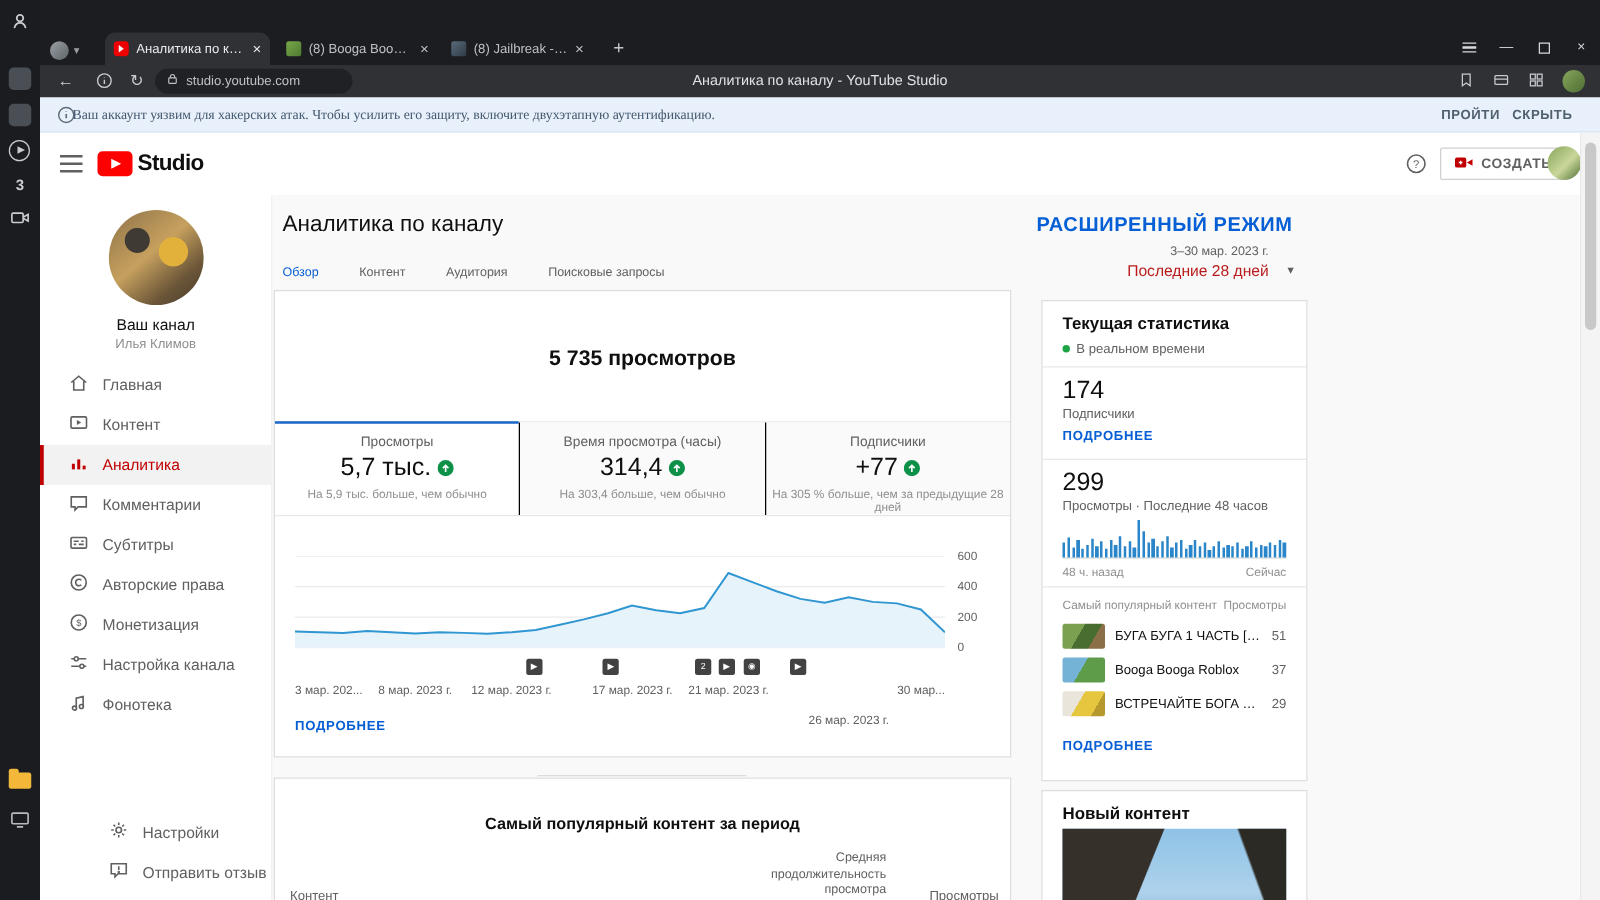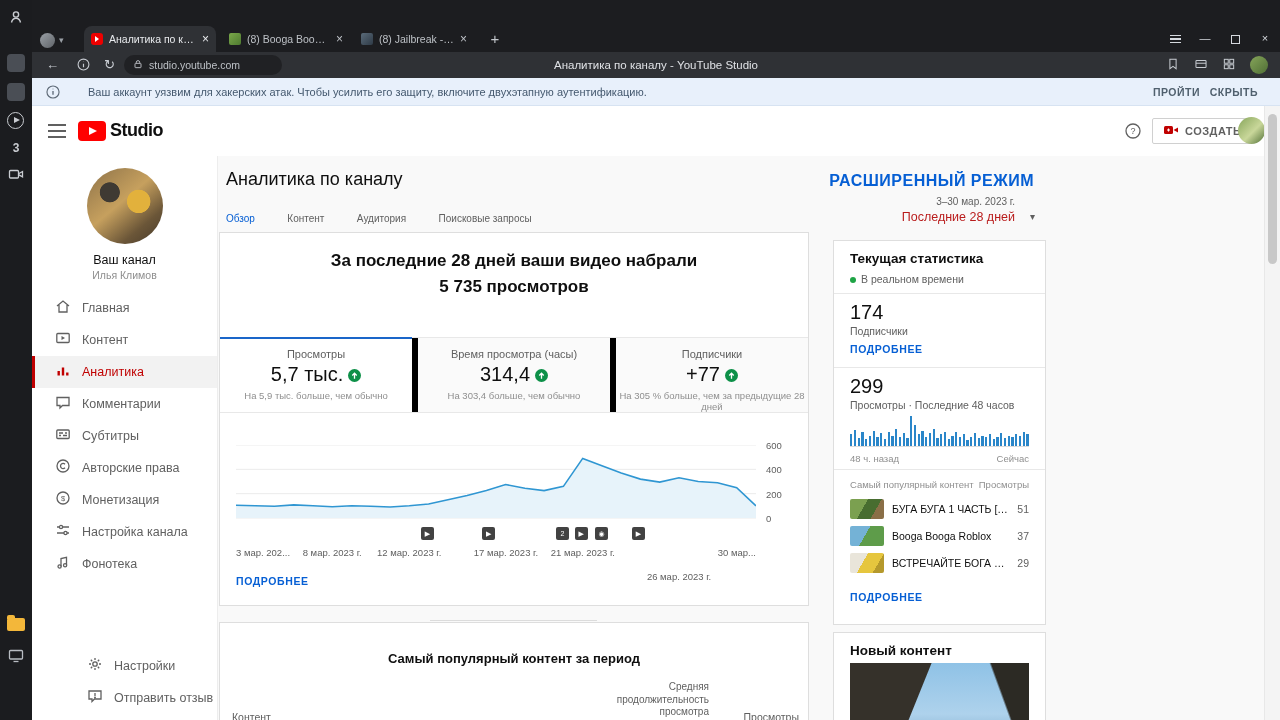--- a/index.html
+++ b/index.html
@@ -42,21 +42,21 @@
   .nav-ic { position:absolute; top:0; height:26px; line-height:26px; color:#c7cbd1; font-size:13px; }
   .nav-ic.svg { line-height:normal; top:5px; }
   .urlpill { position:absolute; left:92px; top:3px; width:158px; height:20px; border-radius:10px; background:#202124; display:flex; align-items:center; padding:0 8px; gap:5px; }
   .url { color:#bdc1c6; font-size:10.5px; white-space:nowrap; }
   .page-title { position:absolute; left:50%; transform:translateX(-50%); top:0; line-height:26px; color:#dfe1e5; font-size:11.5px; white-space:nowrap; }
   .avatar-sm { position:absolute; top:4px; width:18px; height:18px; border-radius:50%; background:linear-gradient(135deg,#86a55a,#4f6e35); }
 
   
   .infobar { position:absolute; left:32px; top:78px; right:0; height:28px; background:#e8f0fb; border-bottom:1px solid #d7e3f2; z-index:20; }
   .ib-ic { position:absolute; left:13px; top:6px; }
-  .ib-text { position:absolute; left:56px; top:0; line-height:28px; font-size:11px; color:#44586e; white-space:nowrap; }
+  .ib-text { position:absolute; left:26px; top:0; line-height:28px; font-size:11px; color:#44586e; white-space:nowrap;font-family:Liberation Serif, serif; }
   .ib-btn { position:absolute; top:0; line-height:28px; font-size:10.5px; font-weight:bold; letter-spacing:.5px; color:#50606e; }
 
   
   .ytheader { position:absolute; left:32px; top:106px; right:0; height:50px; background:#fff; z-index:15; }
   .hamburger { position:absolute; left:16px; top:18px; }
   .hamburger i { display:block; width:18px; height:2px; background:#606060; margin:0 0 4px; }
   .ytlogo { position:absolute; left:46px; top:14px; display:flex; align-items:center; gap:4px; }
   .yticon { width:28px; height:20px; background:#f00; border-radius:4px; position:relative; display:inline-block; }
   .yticon i { position:absolute; left:11px; top:6px; border-left:8px solid #fff; border-top:4.5px solid transparent; border-bottom:4.5px solid transparent; }
   .ytword { font-size:18px; font-weight:bold; color:#0f0f0f; letter-spacing:-0.5px; }
@@ -92,21 +92,21 @@
   .datepick { position:absolute; top:40px; right:229px; text-align:right; padding-right:20px; }
   .dp-range { font-size:10px; color:#606060; margin-bottom:3px; }
   .dp-period { font-size:12.5px; color:#b91c1c; }
   .dp-caret { position:absolute; right:0; bottom:2px; color:#606060; font-size:10px; }
 
   .card { position:absolute; background:#fff; border:1px solid #dedede; }
   .card1 { left:1px; top:76px; width:590px; height:374px; }
   .headline { position:absolute; left:0; right:0; text-align:center; font-size:17px; font-weight:bold; color:#0f0f0f; }
   .headline.l1 { top:18px; } .headline.l2 { top:44px; }
   .metrics { position:absolute; left:0; right:0; top:104px; height:76px; display:flex; border-top:1px solid #e8e8e8; border-bottom:1px solid #e8e8e8; }
-  .metric { flex:1; position:relative; text-align:center; background:#fafafa; border-left:6px solid #000000; }
+  .metric { flex:1; position:relative; text-align:center; background:#fafafa; border-left:1px solid #000000; }
   .metric:first-child { border-left:none; }
   .metric.active { background:#fff; }
   .metric.active::before { content:""; position:absolute; top:-1px; left:0; right:0; height:2px; background:#1a66c9; }
   .m-label { margin-top:10px; font-size:11px; color:#606060; }
   .m-value { margin-top:3px; font-size:20px; color:#0f0f0f; }
   .m-value svg { vertical-align:-1px; margin-left:5px; }
   .m-note { margin-top:4px; font-size:9.5px; color:#8f8f8f; }
   .trend { position:absolute; left:16px; top:212px; }
   .trend .gridline { stroke:#ebebeb; stroke-width:1; }
   .trend .area { fill:#e7f3fa; }
@@ -403,21 +403,20 @@
       <span class="an-tab">Аудитория</span>
       <span class="an-tab">Поисковые запросы</span>
     </div>
     <div class="datepick">
       <div class="dp-range">3–30 мар. 2023 г.</div>
       <div class="dp-period">Последние 28 дней</div>
       <span class="dp-caret">▾</span>
     </div>
 
     <div class="card card1" id="trend-wrap">
-      <div class="headline l1">За последние 28 дней ваши видео набрали</div>
       <div class="headline l2">5 735 просмотров</div>
       <div class="metrics">
         <div class="metric active">
           <div class="m-label">Просмотры</div>
           <div class="m-value"><span>5,7 тыс.</span><svg width="13" height="13" viewBox="0 0 14 14">
                 <circle cx="7" cy="7" r="7" fill="#0d9048"></circle>
                 <path d="M7 10.4V4.6M4.6 7L7 4.6 9.4 7" stroke="#fff" stroke-width="1.4" fill="none"></path>
               </svg></div>
           <div class="m-note">На 5,9 тыс. больше, чем обычно</div>
         </div>

